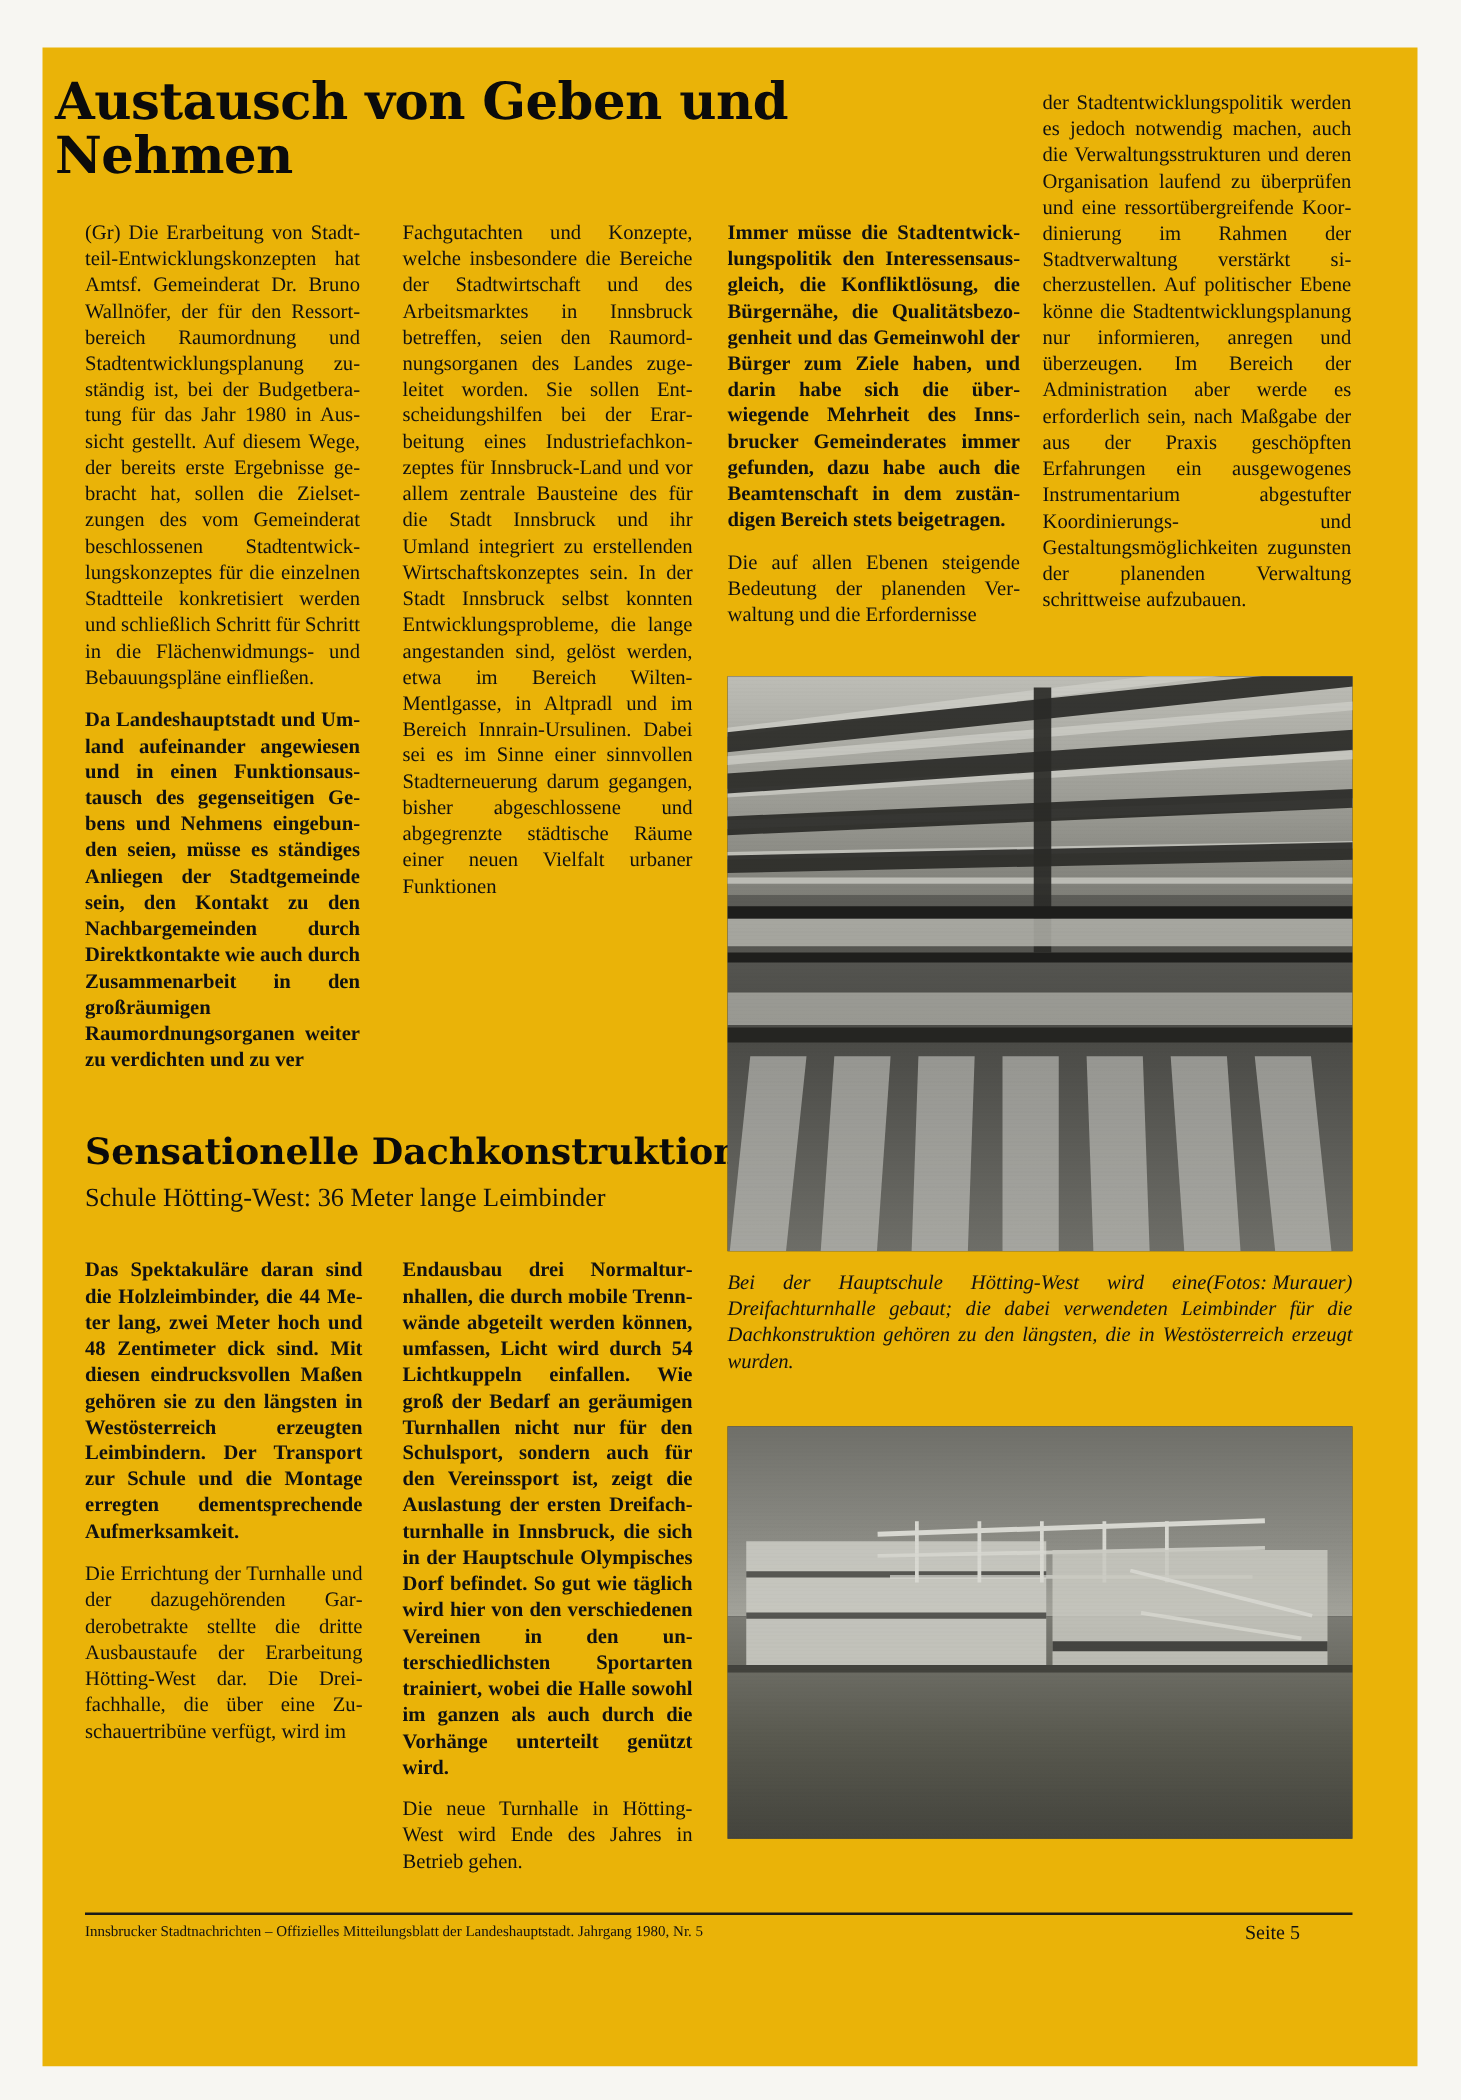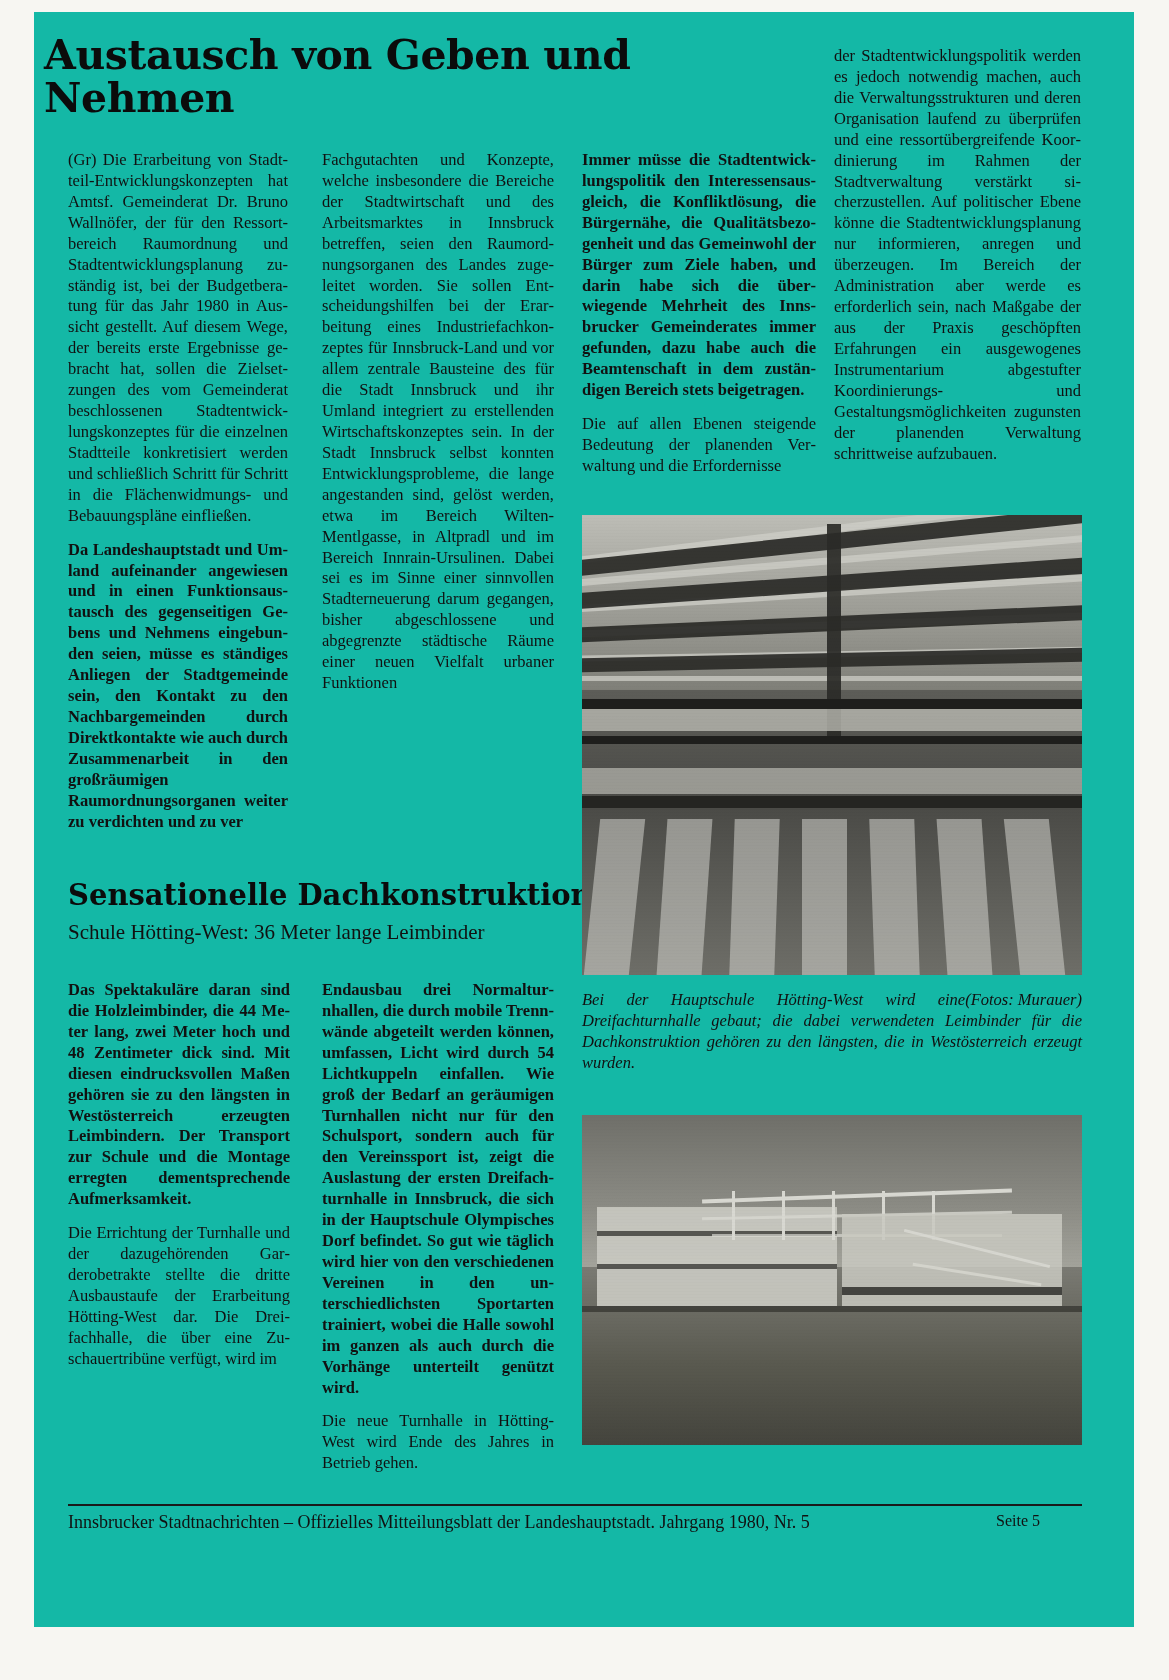--- a/index.html
+++ b/index.html
@@ -18,24 +18,24 @@
   .page {
     position: absolute;
     left: 0; top: 0;
     width: 1169px;
     height: 1680px;
     background: #f7f6f2;
   }
   .sheet {
     position: absolute;
     left: 34px;
-    top: 12px;
+    top: 38px;
     width: 1100px;
     height: 1615px;
-    background: #14b8a6;
+    background: #eab308;
   }
 
   
   .headline-1 {
     position: absolute;
     left: 10px;
     top: 22px;
     width: 760px;
     font-family: "DejaVu Serif", serif;
     font-weight: bold;
@@ -193,21 +193,21 @@
     left: 34px;
     top: 1492px;
     width: 1014px;
     height: 1.5px;
     background: #1a1a1a;
   }
   .footer-left {
     position: absolute;
     left: 34px;
     top: 1500px;
-    font-size: 18px;
+    font-size: 12px;
   }
   .footer-right {
     position: absolute;
     left: 962px;
     top: 1500px;
     font-size: 16px;
   }
   .noise {
     position: absolute;
     inset: 0;

